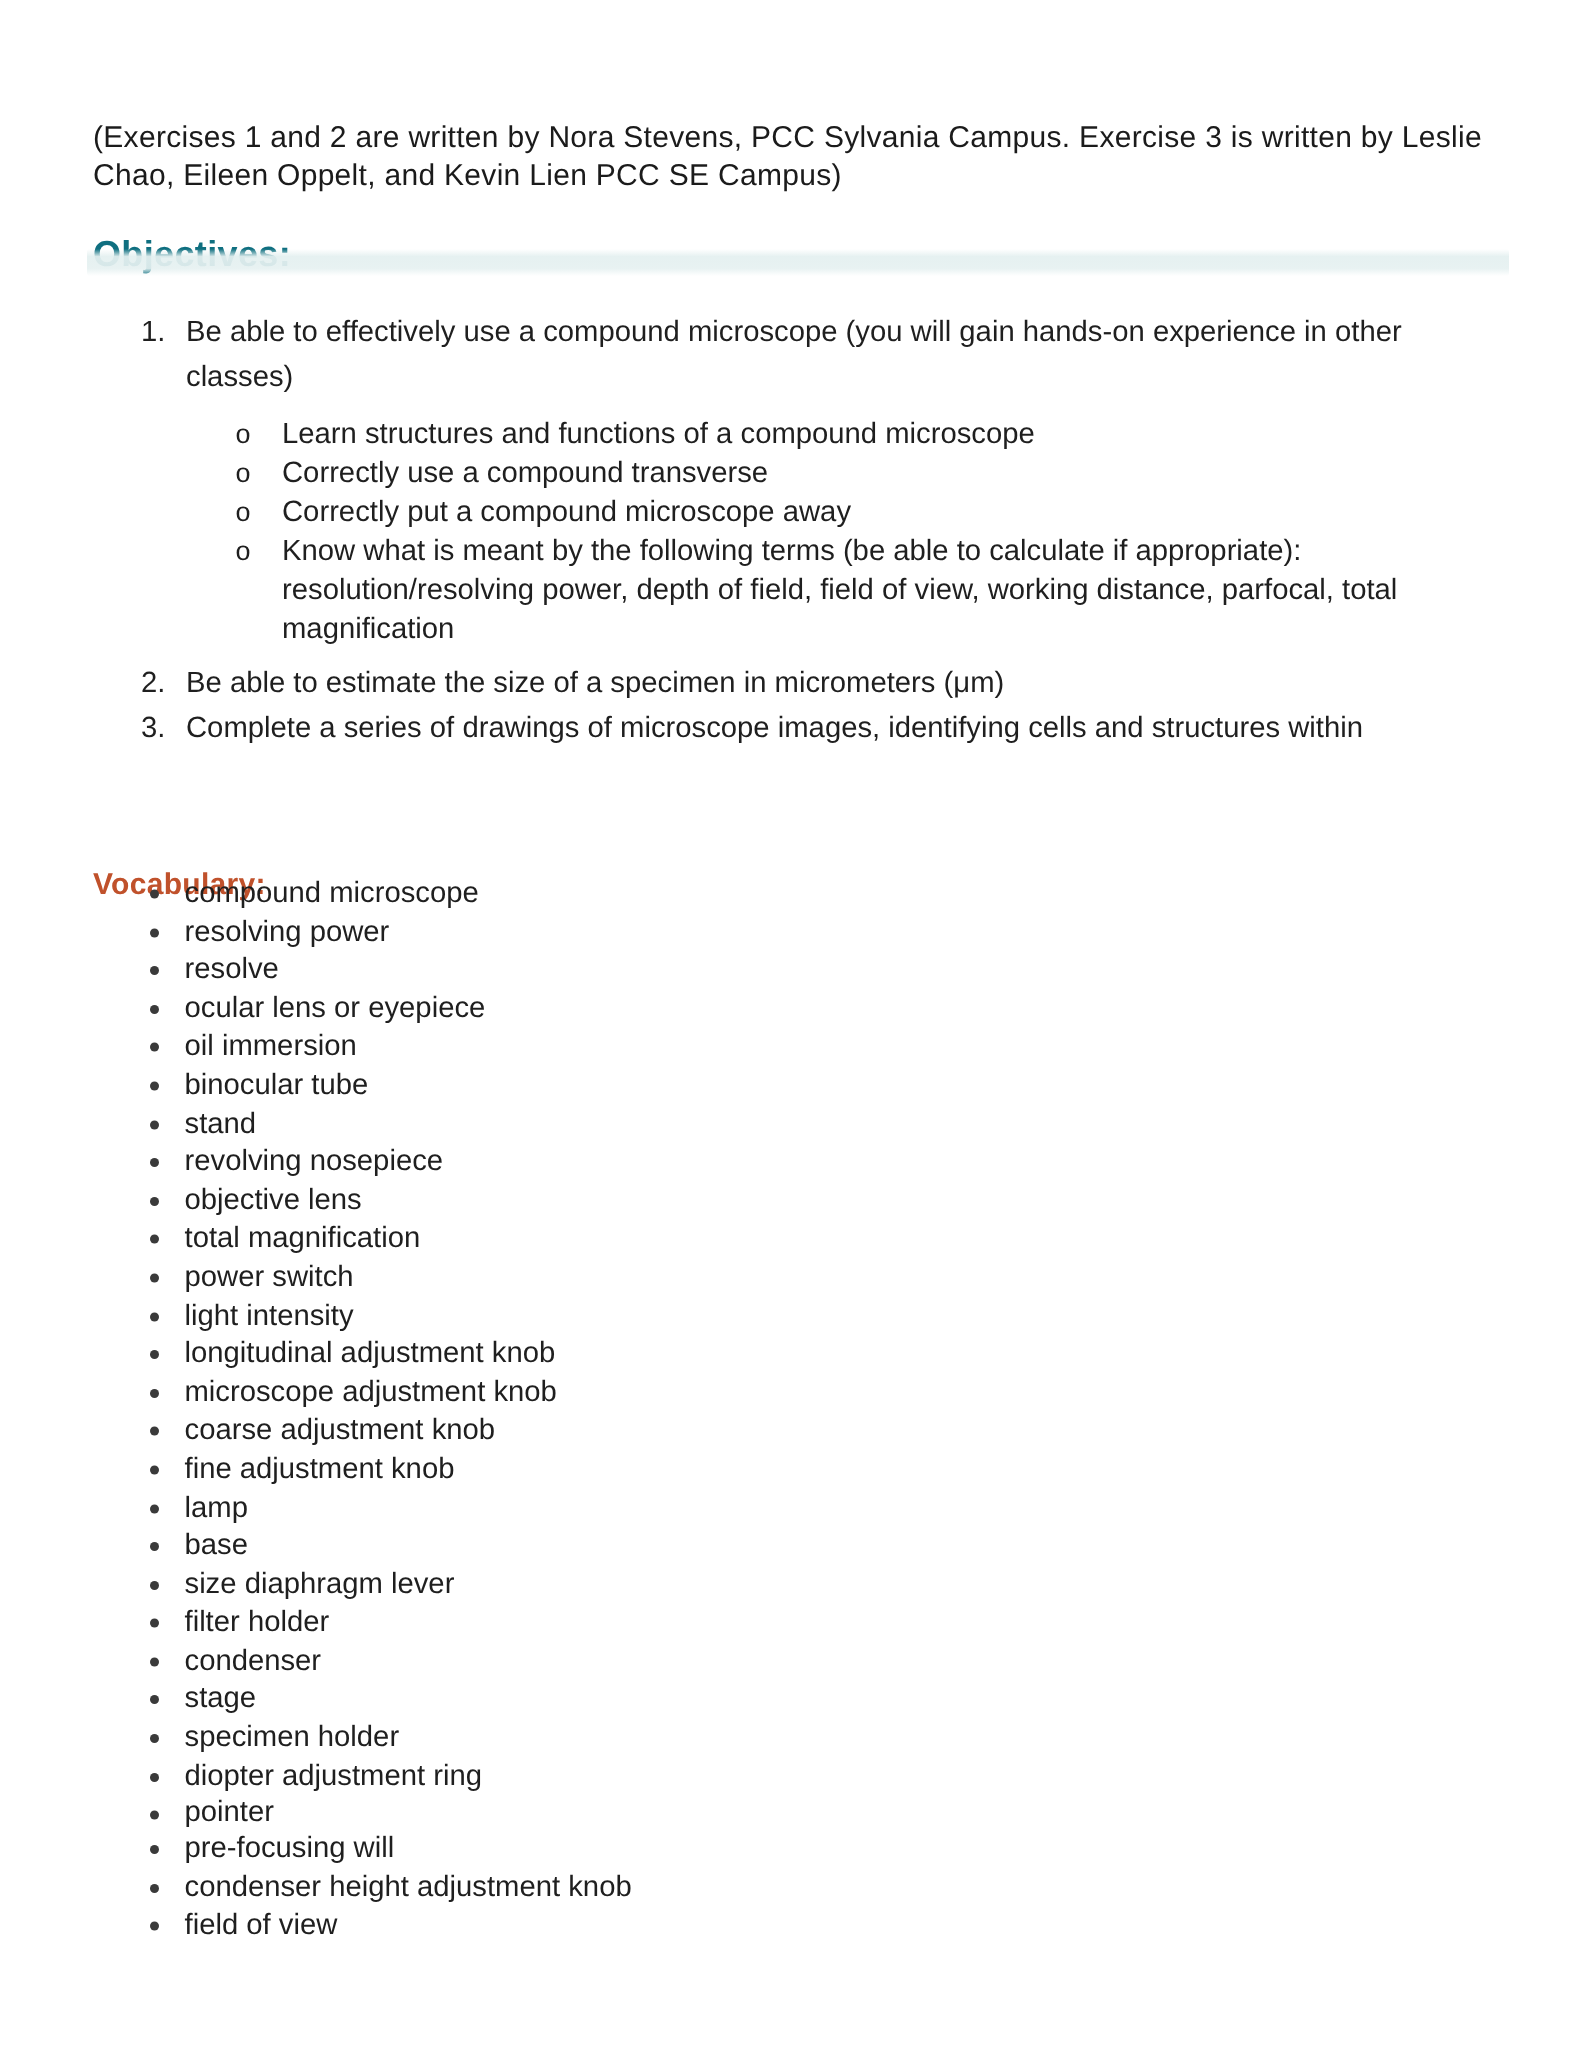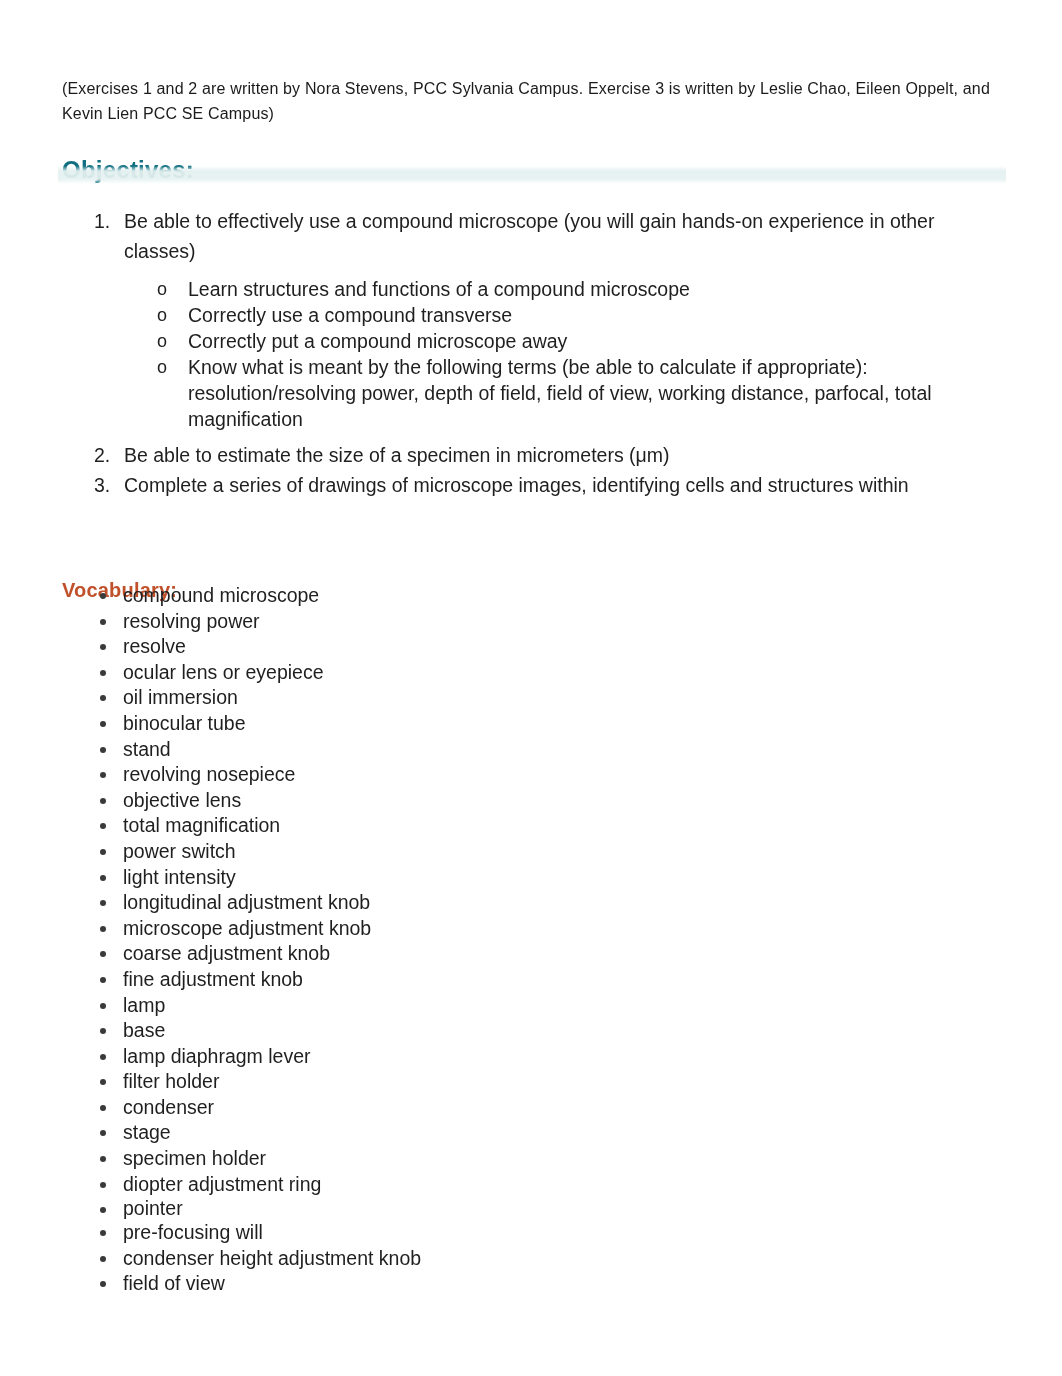--- a/index.html
+++ b/index.html
@@ -24,21 +24,21 @@
     padding: 0;
     background: #ffffff;
   }
 
   
   .attribution {
     position: absolute;
     left: 62px;
     top: 60px;
     width: 940px;
-    font-size: 16px;
+    font-size: 20px;
     line-height: 25px;
     color: #1b1b1b;
     letter-spacing: 0.01em;
   }
 
   
   .heading-objectives {
     position: absolute;
     left: 62px;
     top: 136px;
@@ -218,21 +218,21 @@
       <div class="vocab-item"><span class="bullet"></span><span>objective lens</span></div>
       <div class="vocab-item"><span class="bullet"></span><span>total magnification</span></div>
       <div class="vocab-item"><span class="bullet"></span><span>power switch</span></div>
       <div class="vocab-item"><span class="bullet"></span><span>light intensity</span></div>
       <div class="vocab-item"><span class="bullet"></span><span>longitudinal adjustment knob</span></div>
       <div class="vocab-item"><span class="bullet"></span><span>microscope adjustment knob</span></div>
       <div class="vocab-item"><span class="bullet"></span><span>coarse adjustment knob</span></div>
       <div class="vocab-item"><span class="bullet"></span><span>fine adjustment knob</span></div>
       <div class="vocab-item"><span class="bullet"></span><span>lamp</span></div>
       <div class="vocab-item"><span class="bullet"></span><span>base</span></div>
-      <div class="vocab-item"><span class="bullet"></span><span>lamp diaphragm lever</span></div>
+      <div class="vocab-item"><span class="bullet"></span><span>size diaphragm lever</span></div>
       <div class="vocab-item"><span class="bullet"></span><span>filter holder</span></div>
       <div class="vocab-item"><span class="bullet"></span><span>condenser</span></div>
       <div class="vocab-item"><span class="bullet"></span><span>stage</span></div>
       <div class="vocab-item"><span class="bullet"></span><span>specimen holder</span></div>
       <div class="vocab-item"><span class="bullet"></span><span>diopter adjustment ring</span></div>
       <div class="vocab-item tight"><span class="bullet"></span><span>pointer</span></div>
       <div class="vocab-item"><span class="bullet"></span><span>pre-focusing will</span></div>
       <div class="vocab-item"><span class="bullet"></span><span>condenser height adjustment knob</span></div>
       <div class="vocab-item"><span class="bullet"></span><span>field of view</span></div>
     </div>

